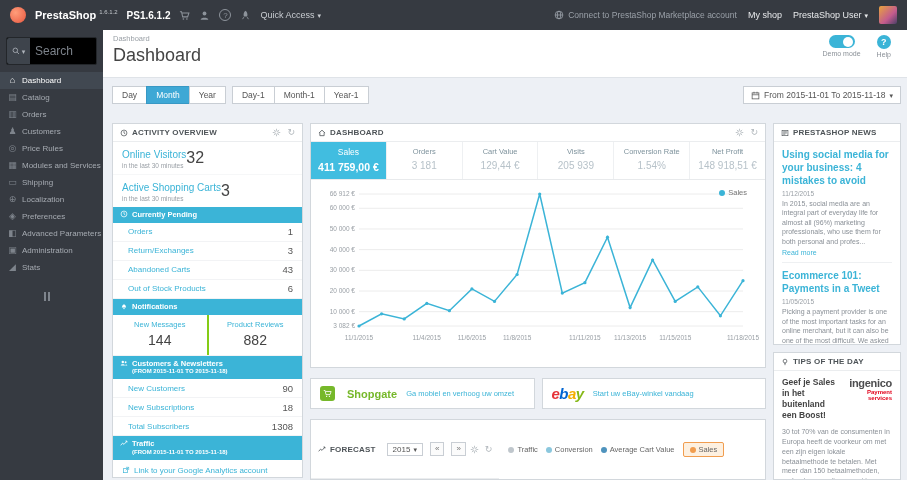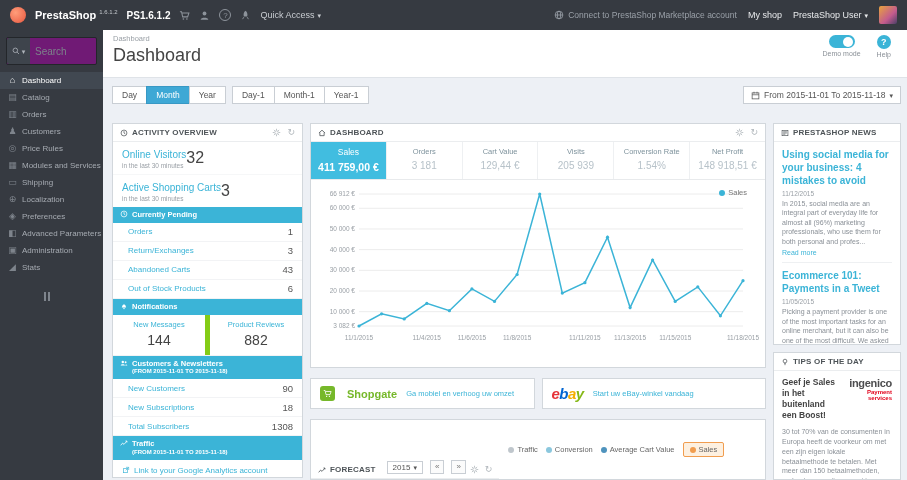--- a/index.html
+++ b/index.html
@@ -16,21 +16,21 @@
 .tb-ic{color:#8d939b;display:flex;align-items:center;cursor:pointer}
 .qa{color:#c9cdd2;font-size:9px;display:flex;gap:3px;align-items:center;cursor:pointer}
 .caret{font-size:7px;line-height:1}
 .tb-right{margin-left:auto;display:flex;align-items:center;gap:11px}
 .tb-link{color:#9aa0a8;font-size:8.5px;display:flex;gap:4px;align-items:center;cursor:pointer}
 .tb-white{color:#e8eaec;font-size:9px;cursor:pointer;display:flex;gap:3px;align-items:center}
 .avatar{width:18px;height:18px;border-radius:2px;background:linear-gradient(135deg,#e8a33d,#c35b8e 60%,#4a3f66);cursor:pointer}
 
 .sidebar{position:absolute;top:30px;left:0;bottom:0;width:103px;background:#363a41}
 .search-wrap{margin:7px 6px;position:relative}
-.search-input{width:100%;height:28px;background:#701a75;border:1px solid #23262a;border-radius:2px;color:#cfd3d8;font-size:10px;padding:0 4px 0 28px;outline:none}
+.search-input{width:100%;height:28px;background:#000000;border:1px solid #23262a;border-radius:2px;color:#cfd3d8;font-size:12px;padding:0 4px 0 28px;outline:none}
 .search-input::placeholder{color:#7d838b}
 .search-chip{position:absolute;left:1px;top:1px;bottom:1px;width:23px;background:#3e444c;border-radius:2px 0 0 2px;display:flex;align-items:center;justify-content:center;gap:2px;color:#aeb4bb;cursor:pointer}
 .menu{list-style:none;margin-top:4px}
 .menu li{display:flex;align-items:center;gap:5px;padding:4px 8px;font-size:8px;color:#a6abb2;cursor:pointer;white-space:nowrap}
 .menu .mi{width:9px;font-size:9px;line-height:1;color:#7e848c;text-align:center;flex:none}
 .menu li.active{background:#414851;color:#fff}
 .menu li.active .mi{color:#fff}
 .collapse{margin:16px 0 0 44px;display:flex;gap:2px;cursor:pointer}
 .collapse i{width:2px;height:9px;background:#7e848c;display:block}
 
@@ -50,37 +50,37 @@
 .btn{background:#fff;border:1px solid #c9ced4;color:#555;font-size:8.5px;padding:3px 9px;cursor:pointer}
 .btn-group .btn+.btn{margin-left:-1px}
 .btn.active{background:#3ea8d5;border-color:#3898c4;color:#fff}
 .date-btn{margin-left:auto;display:flex;align-items:center;gap:4px;background:#fff;border:1px solid #c9ced4;font-size:8.5px;color:#555;padding:3px 7px;cursor:pointer}
 
 .content{position:absolute;top:93px;left:9px;right:6px;bottom:0;display:flex;gap:7px;overflow:hidden}
 .col1{width:191px;flex:none}
 .col2{width:456px;flex:none;display:flex;flex-direction:column}
 .col3{width:128px;flex:none;display:flex;flex-direction:column}
 .panel{background:#fff;border:1px solid #d2d7dc;overflow:hidden}
-.p-hdr{display:flex;align-items:flex-end;gap:4px;padding:4px 7px;border-bottom:1px solid #ebedef;color:#4e5458}
+.p-hdr{display:flex;align-items:center;gap:4px;padding:4px 7px;border-bottom:1px solid #ebedef;color:#4e5458}
 .p-title{font-size:8px;font-weight:bold;letter-spacing:.2px}
 .p-actions{margin-left:auto;display:flex;gap:6px;color:#b2b8bd;align-items:center}
 .pa{cursor:pointer;font-size:9px;line-height:1;display:flex}
 
 .stat{display:flex;align-items:flex-start;padding:7px 9px 5px}
 .stat .t{color:var(--accent);font-size:10px;cursor:pointer}
 .stat .sub{font-size:6.5px;color:#9aa0a6;margin-top:2px}
 .stat .v{font-size:16px;color:#444}
 .sec-bar{background:var(--accent);color:#fff;font-size:7.5px;font-weight:bold;padding:3px 7px;display:flex;gap:4px;align-items:flex-start;line-height:1.3}
 .sec-sub{display:block;font-size:6px}
 .a-row{display:flex;justify-content:space-between;align-items:center;padding:3.5px 9px 3.5px 15px;border-bottom:1px solid #f2f3f5}
 .a-row .lab{color:var(--accent);font-size:8px;cursor:pointer}
 .a-row .val{color:#555;font-size:9.5px}
 .ngrid{display:flex;text-align:center;border-bottom:1px solid #f2f3f5}
 .ncell{flex:1;padding:5px 2px 7px;cursor:pointer}
-.ncell+.ncell{border-left:5px solid #84cc16}
+.ncell+.ncell{border-left:2px solid #84cc16}
 .ncell .nl{color:var(--accent);font-size:7.5px}
 .ncell .nv{font-size:14px;color:#444;margin-top:3px}
 .ga{padding:6px 9px;font-size:8px;color:var(--accent);display:flex;gap:4px;align-items:center;cursor:pointer}
 
 .kpis{display:flex;border-bottom:1px solid #e8eaec}
 .kpi{flex:1;text-align:center;padding:5px 2px 6px;border-right:1px solid #eef0f2;cursor:pointer;min-width:0}
 .kpi:last-child{border-right:none}
 .kpi .kl{font-size:7.5px;color:#7f939d}
 .kpi .kv{font-size:10px;color:#b7c2c9;margin-top:4px;white-space:nowrap}
 .kpi.active{background:var(--kpi)}

